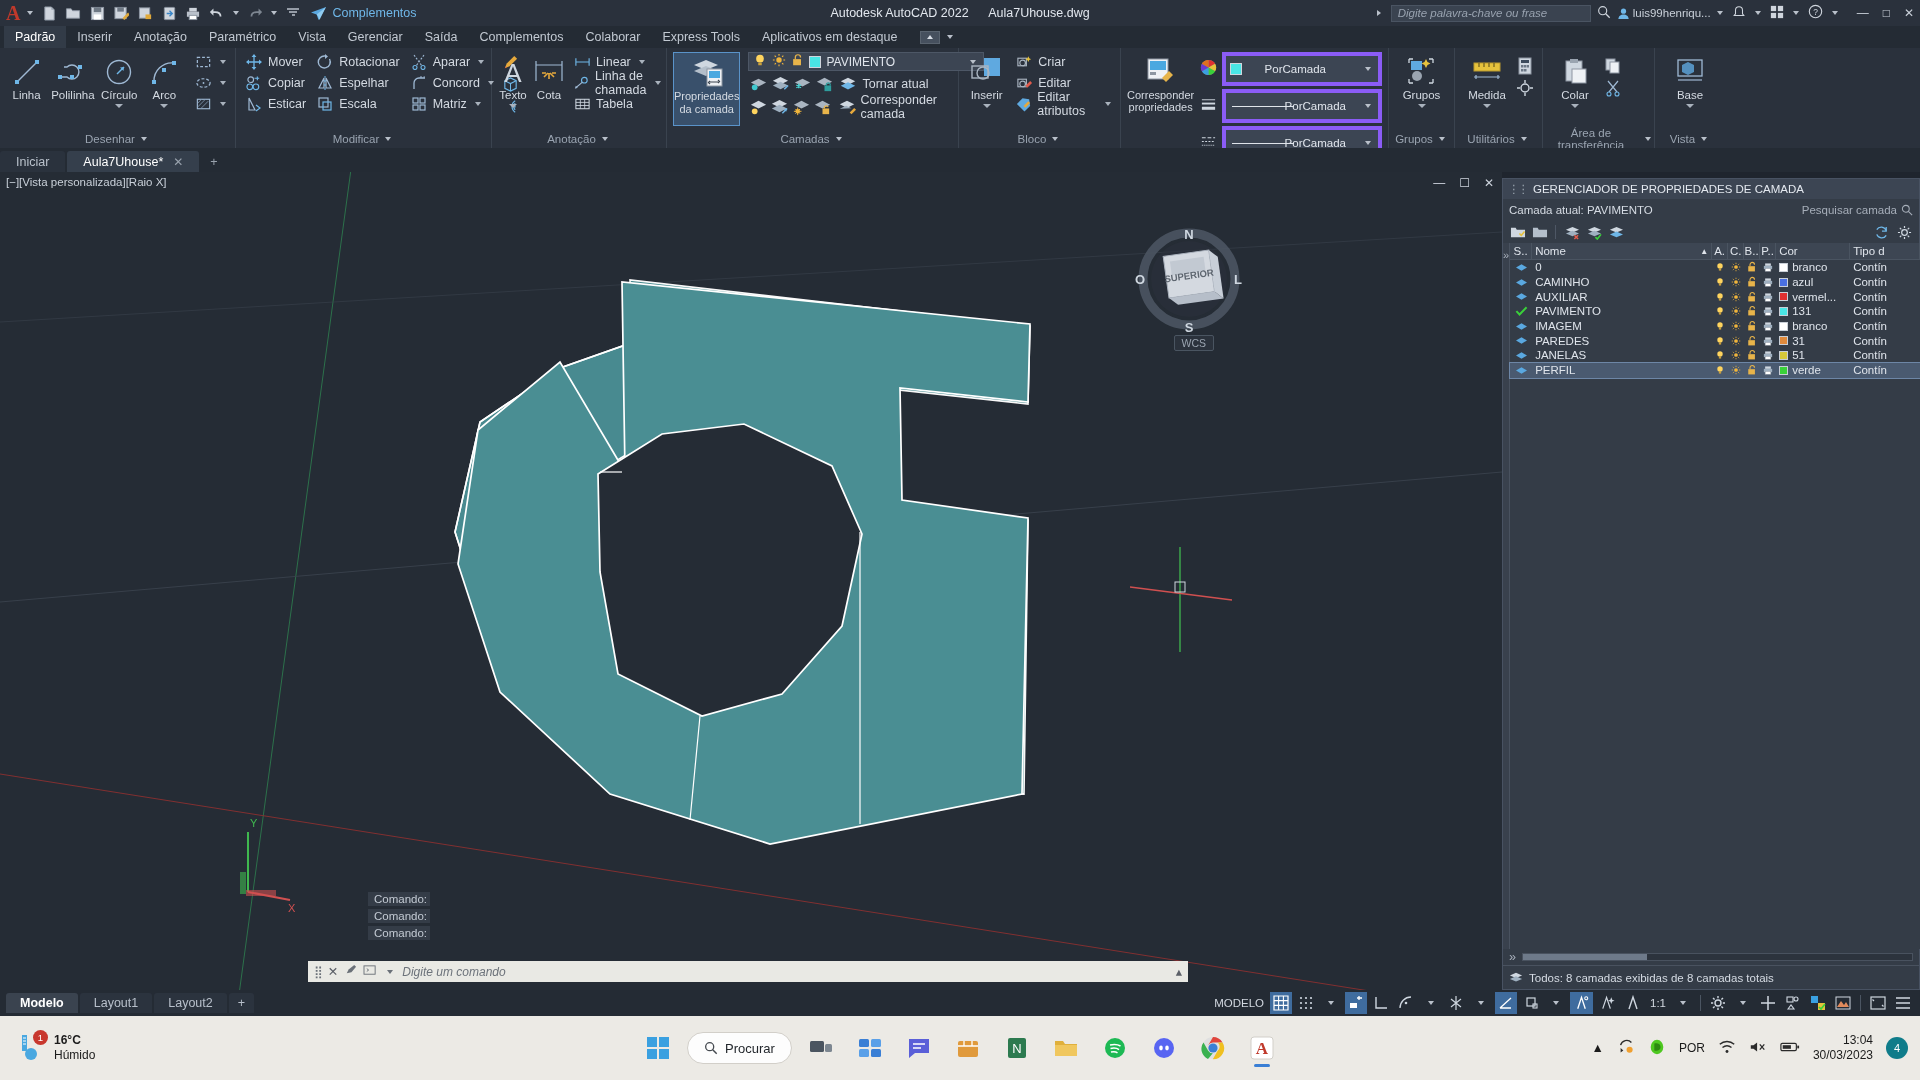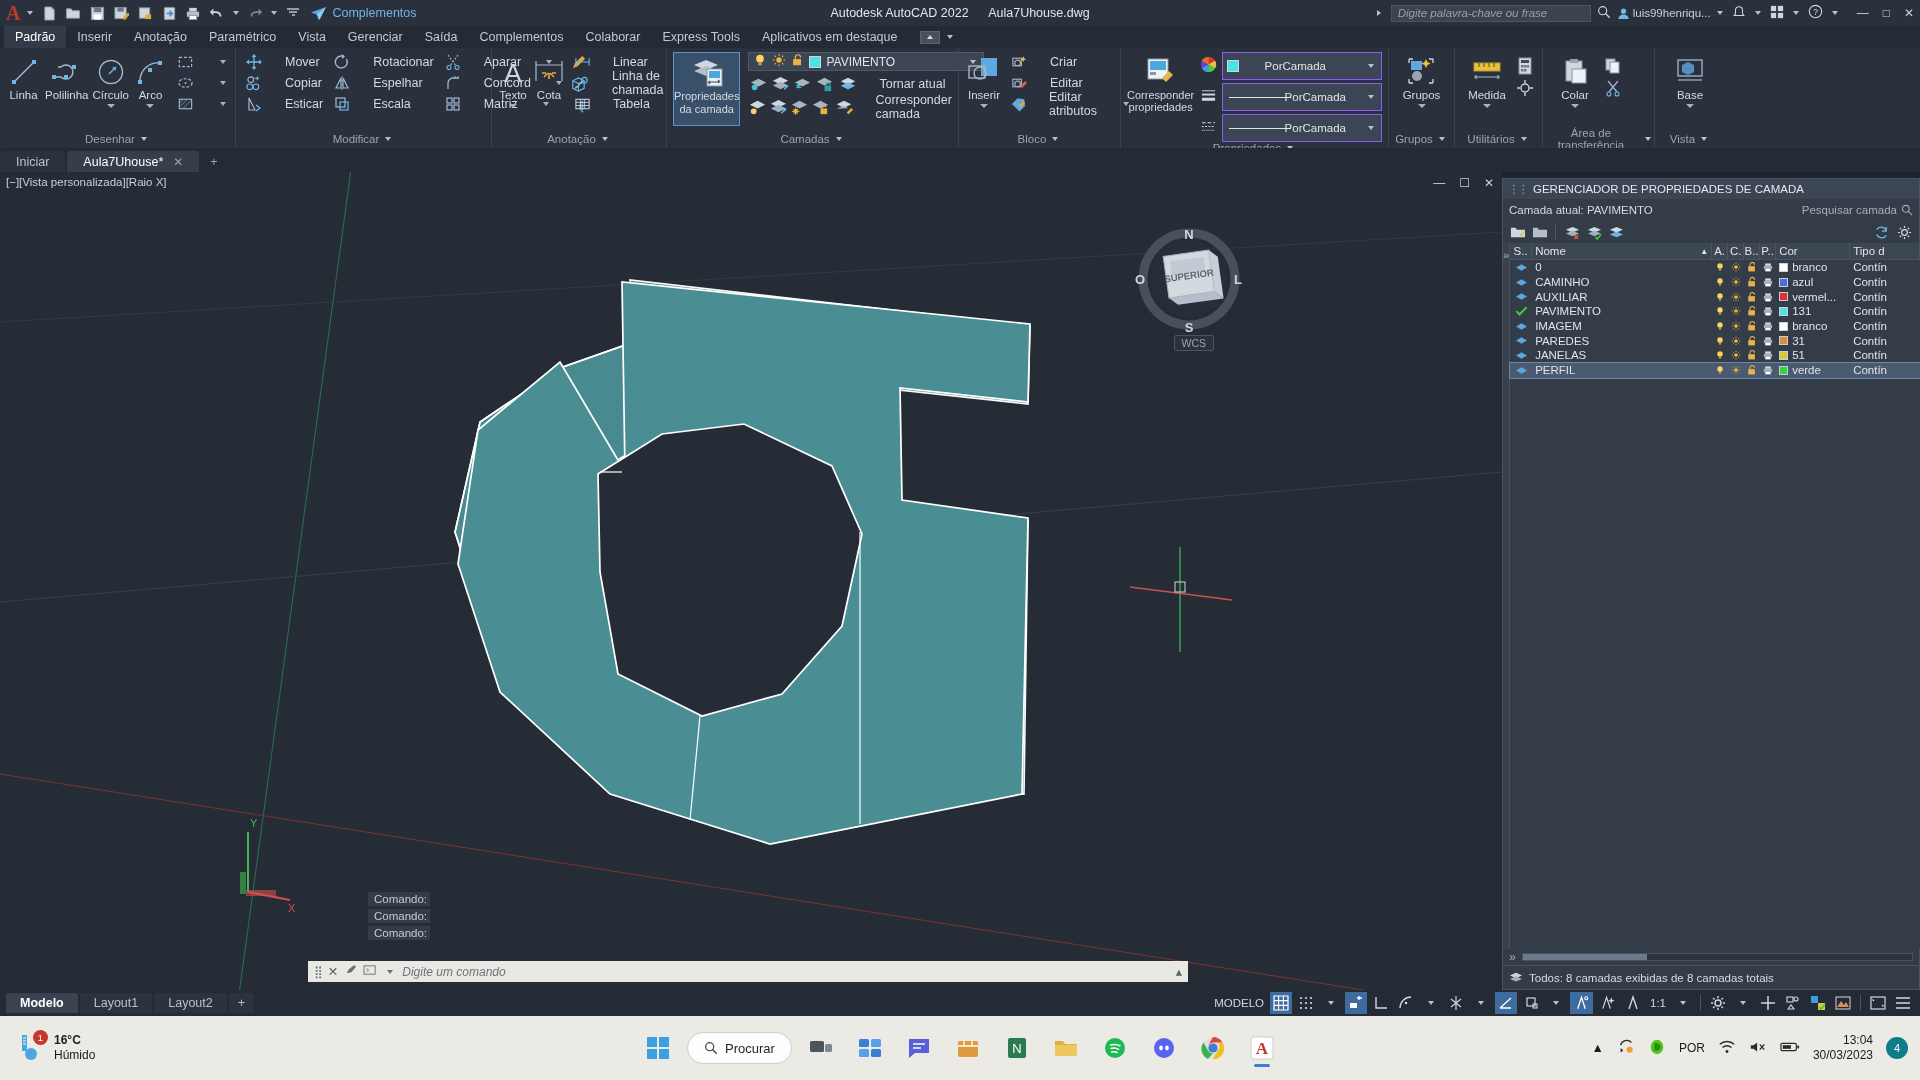--- a/index.html
+++ b/index.html
@@ -65,36 +65,36 @@
   .panel .pbody { flex:1; display:flex; align-items:flex-start; padding:4px 6px 0 6px; gap:4px; }
   .panel .ptitle {
     height:18px; text-align:center; font-size:11.5px; color:#9aa4b1;
     display:flex;align-items:center;justify-content:center;gap:3px;
   }
   .bigbtn {
     display:flex;flex-direction:column;align-items:center;justify-content:flex-start;
     width:52px; padding-top:3px; font-size:11.5px; color:#d4dae2; text-align:center; line-height:13px;
   }
   .bigbtn .gi { height:34px; display:flex;align-items:center;justify-content:center; }
-  .smbtn { display:flex; align-items:center; gap:22px; font-size:12.5px; color:#d4dae2; height:20px; padding:0 3px; }
+  .smbtn { display:flex; align-items:center; gap:5px; font-size:12.5px; color:#d4dae2; height:20px; padding:0 3px; }
   .smbtn .gi { width:18px;height:18px;display:flex;align-items:center;justify-content:center; }
   .col { display:flex; flex-direction:column; gap:1px; }
   .iconcol { display:flex;flex-direction:column;gap:2px;align-items:center; }
   .icsm { width:20px;height:20px;display:flex;align-items:center;justify-content:center; }
   .dd { width:0;height:0;border-left:3.5px solid transparent;border-right:3.5px solid transparent;border-top:4px solid #a9b2bd;margin-left:3px;}
   .ddown { width:0;height:0;border-left:4px solid transparent;border-right:4px solid transparent;border-top:4px solid #a9b2bd;margin:2px auto 0 auto;}
 
   .layer-combo {
     display:flex;align-items:center;gap:5px;background:#3c4553;border:1px solid #4d5766;
     height:19px;width:236px;padding:0 4px; font-size:12px; color:#e0e5ec;
   }
   .layer-combo .swatch { width:12px;height:12px;background:#49e5e5;border:1px solid #cfd5dd; }
   .prop-combo {
-    display:flex;align-items:center;justify-content:center;gap:4px;background:#3c4553;border:1px solid #8b5cf6;
-    height:28px;width:160px;padding:7px 4px;font-size:11.5px;color:#e0e5ec; position:relative;
+    display:flex;align-items:center;justify-content:center;gap:4px;background:#3c4553;border:4px solid #8b5cf6;
+    height:34px;width:160px;padding:7px 4px;font-size:11.5px;color:#e0e5ec; position:relative;
   }
   .prop-combo .lbl { position:absolute; left:0; right:14px; text-align:center; }
   .prop-combo .pcaret { position:absolute; right:4px; }
   .prop-combo .swl { position:absolute; left:4px; width:12px;height:12px;background:#49e5e5;border:1px solid #cfd5dd; }
   .prop-combo .line { position:absolute; left:6px; width:62px; height:1px; background:#dfe4ea; top:50%; }
   .highlight-btn { background:#39506b; border:1px solid #5a93c9; }
 
   
   .doctabs { position:absolute; left:0; top:148px; width:1920px; height:24px; background:#242b34; display:flex; align-items:flex-end; }
   .dtab { height:21px; padding:0 16px; display:flex;align-items:center; font-size:12.5px; color:#b9c1cb; background:#2a323d; margin-right:2px; border-radius:3px 3px 0 0;}

